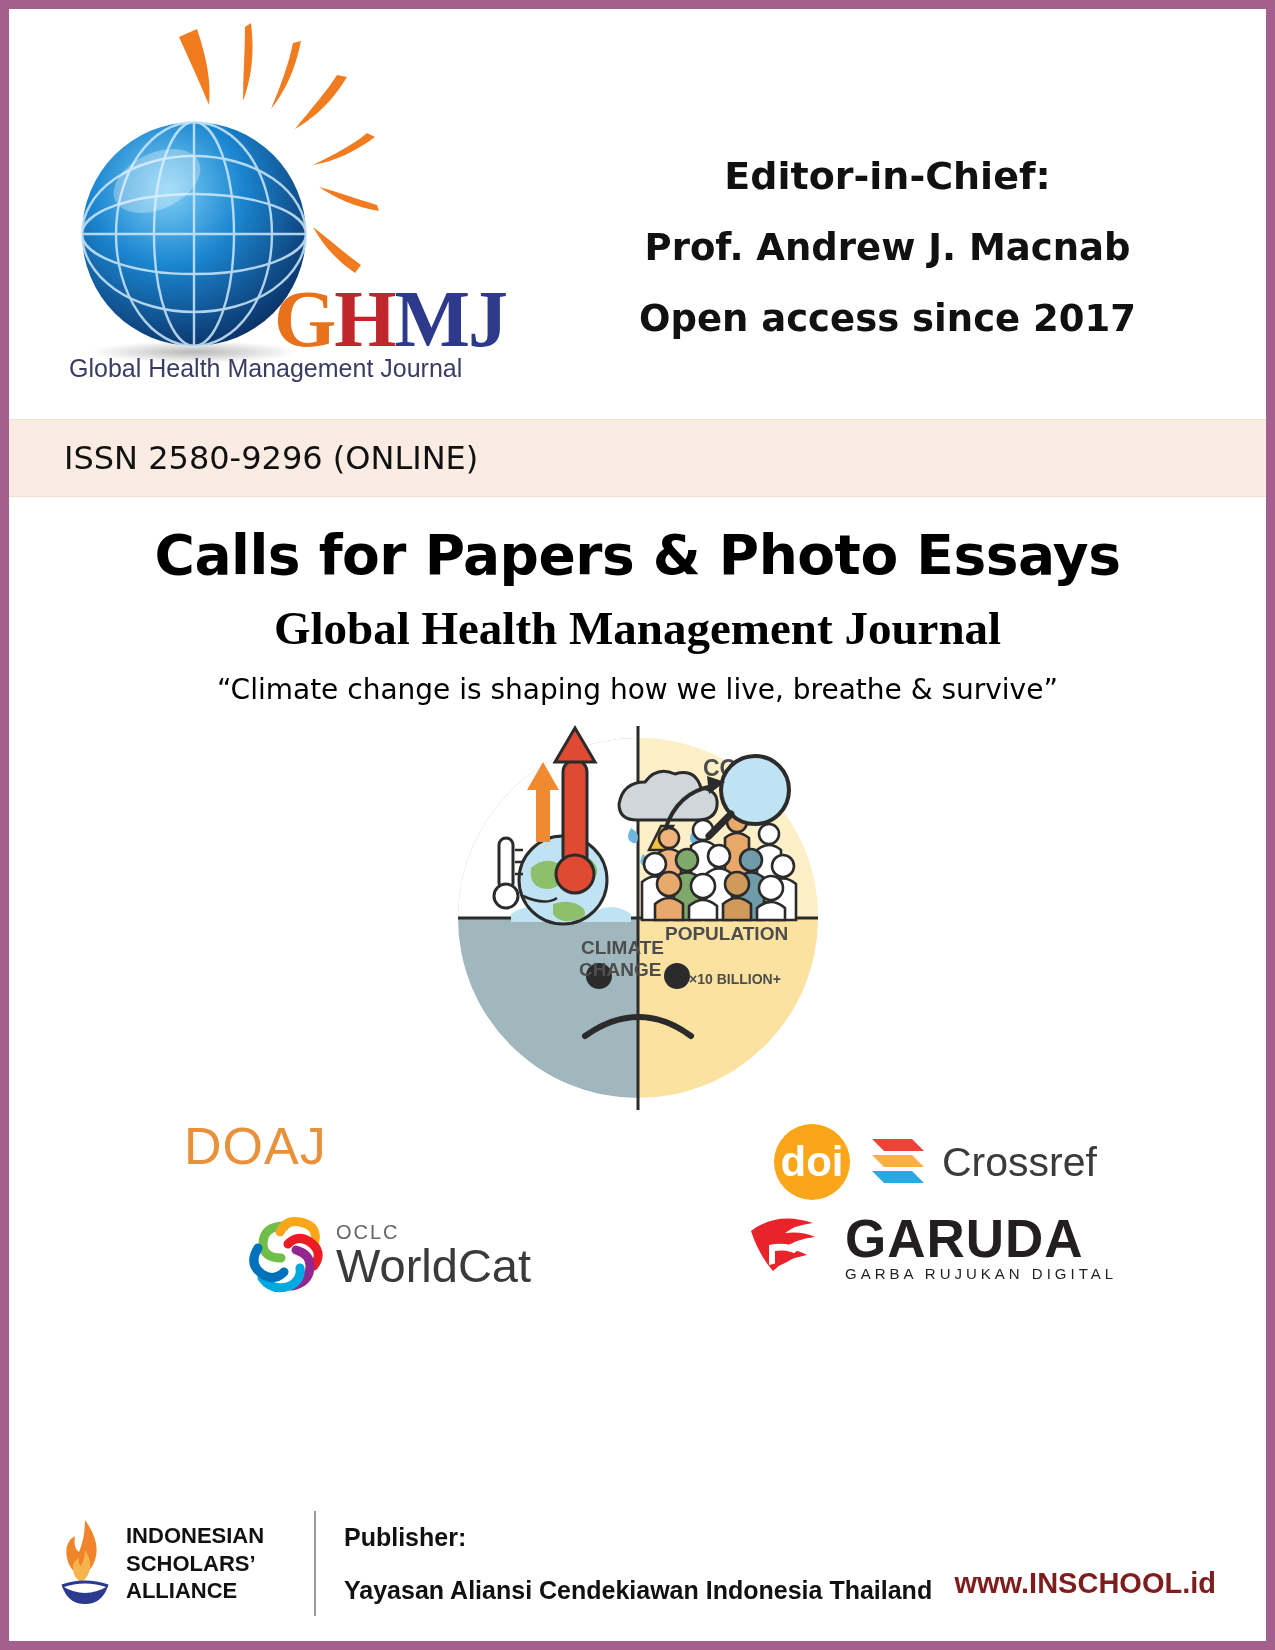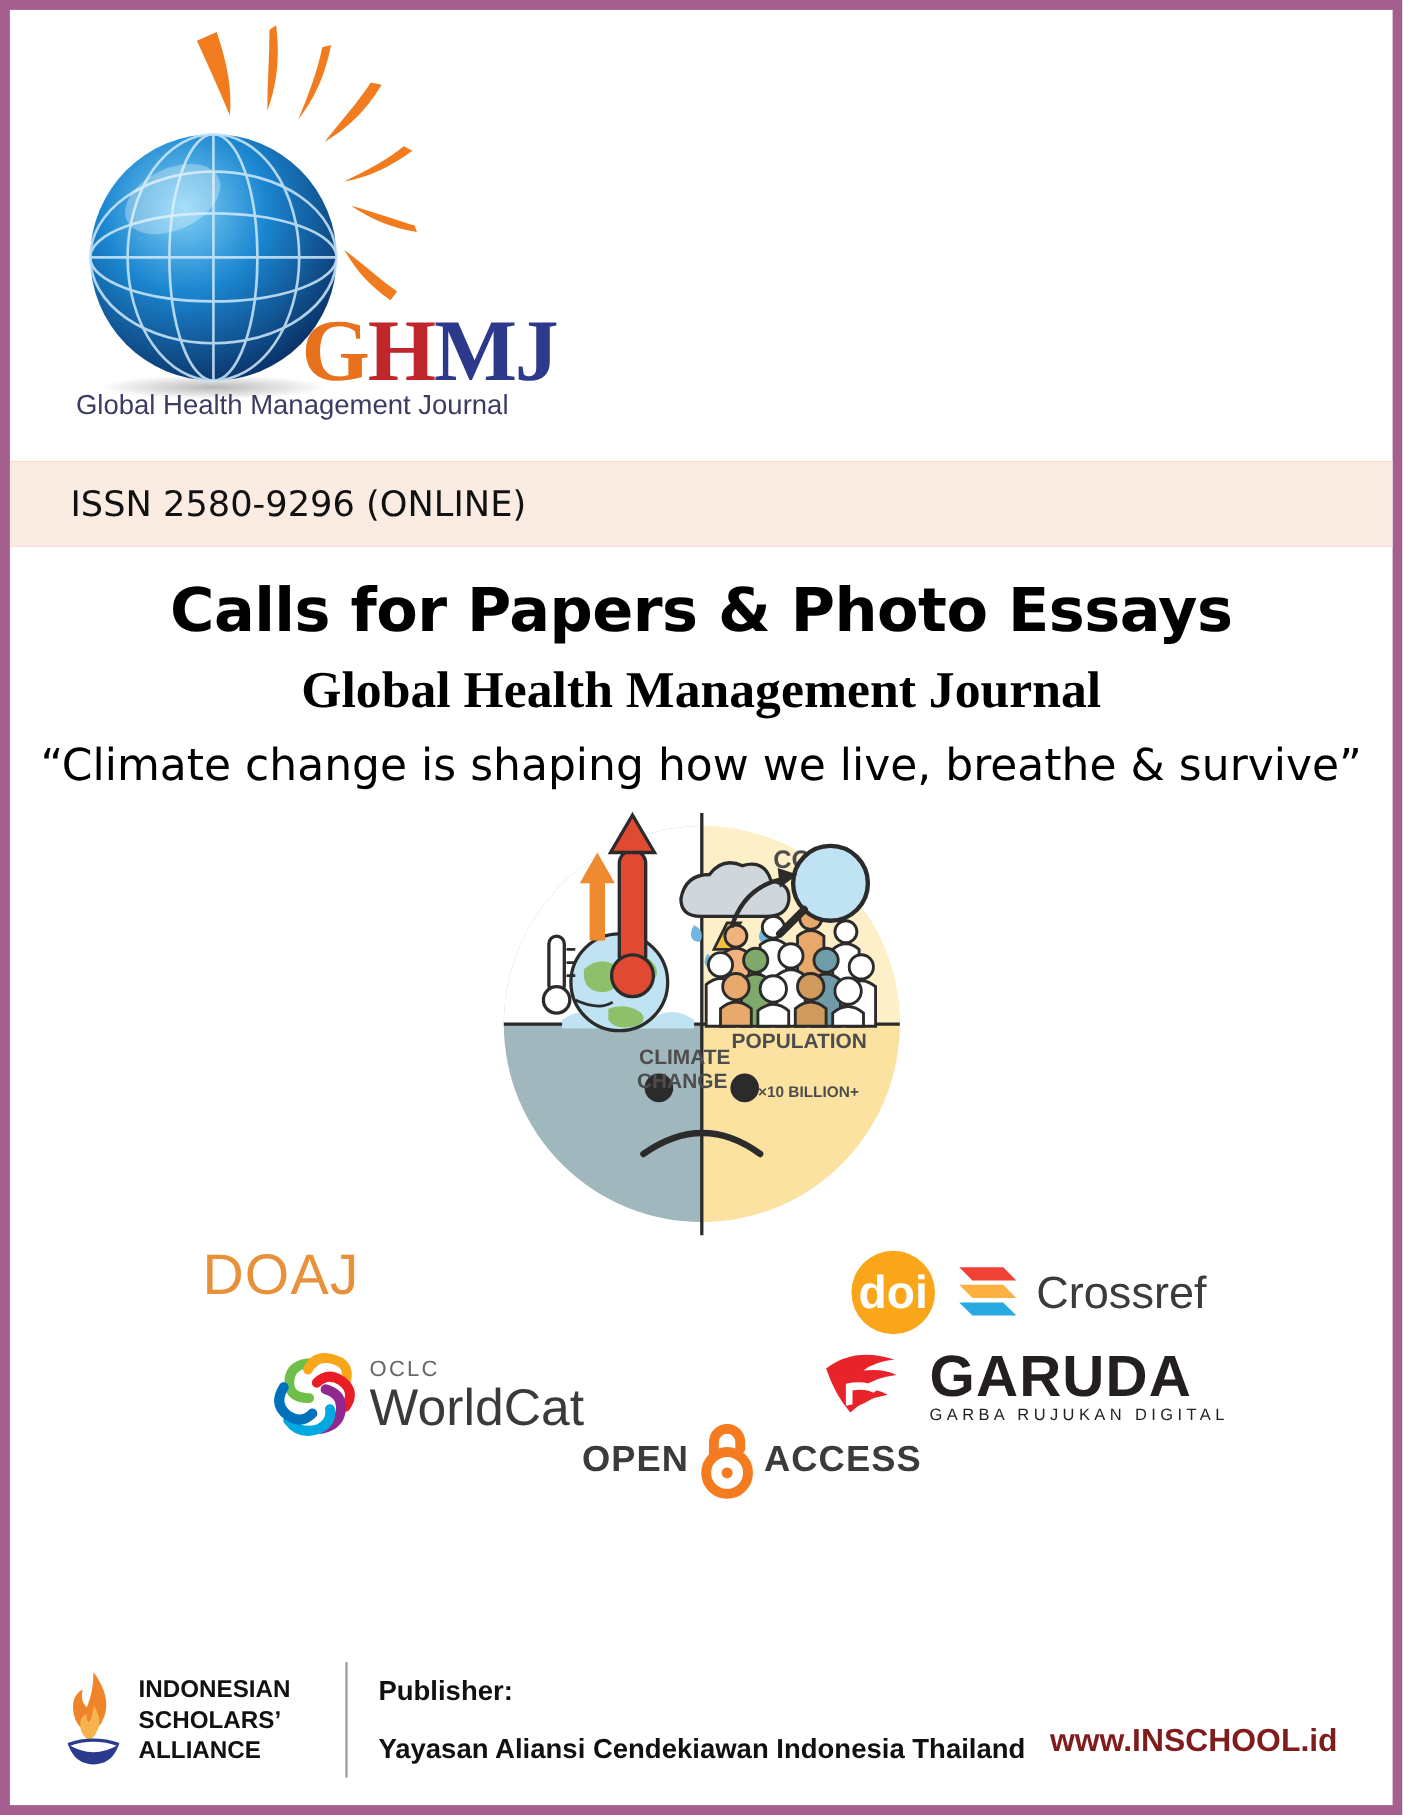--- a/index.html
+++ b/index.html
@@ -101,21 +101,21 @@
     letter-spacing:-0.5px;
   }
   .title-journal {
     font-size:47px;
     font-weight:bold;
     font-family:"Liberation Serif", serif;
     margin-top:14px;
     color:#000;
   }
   .title-quote {
-    font-size:40px;
+    font-size:28px;
     margin-top:18px;
     color:#000;
     font-family:"DejaVu Sans", sans-serif;
   }
 
   
   .illus-wrap {
     position:relative;
     width:470px;
     height:400px;
@@ -262,20 +262,25 @@
           <ellipse cx="78" cy="62" rx="46" ry="28" fill="#ffffff" opacity="0.30" transform="rotate(-25 78 62)"></ellipse>
         </svg>
       </div>
 
       <div class="ghmj-text">
         <span class="g">G</span><span class="h">H</span><span class="m">M</span><span class="j">J</span>
       </div>
       <div class="ghmj-sub">Global Health Management Journal</div>
     </div>
 
+    <div class="editor-block">
+      <div class="editor-line">Editor-in-Chief:</div>
+      <div class="editor-line sub">Prof. Andrew J. Macnab</div>
+      <div class="editor-line sub">Open access since 2017</div>
+    </div>
   </div>
 
   <div class="ribbon">
     <span>ISSN 2580-9296 (ONLINE)</span>
   </div>
 
   <div class="titles">
     <div class="title-main">Calls for Papers &amp; Photo Essays</div>
     <div class="title-journal">Global Health Management Journal</div>
     <div class="title-quote">“Climate change is shaping how we live, breathe &amp; survive”</div>
@@ -448,29 +453,20 @@
         <path d="M12 20 q26 -20 62 -8 q-18 2 -28 10 q18 -2 30 4 q-20 2 -32 12 q14 0 24 6 q-22 4 -34 16 q-14 -16 -22 -40 Z" fill="#e8232a"></path>
         <path d="M30 34 q18 -4 30 4 q-14 14 -30 16 Z" fill="#ffffff"></path>
         <path d="M36 40 q14 -2 22 4 q-12 10 -22 11 Z" fill="#e8232a"></path>
       </svg>
       <div class="garuda-text">
         <div class="garuda-name">GARUDA</div>
         <div class="garuda-sub">GARBA RUJUKAN DIGITAL</div>
       </div>
     </div>
 
-    <div class="logo-abs openaccess">
-      <div class="oa-word">OPEN</div>
-      <svg width="56" height="74" viewBox="0 0 56 74" style="margin:0 6px;">
-        <path d="M16 34 l0 -12 a12 12 0 0 1 24 0 l0 6" fill="none" stroke="#f47b20" stroke-width="9" stroke-linecap="round"></path>
-        <circle cx="28" cy="50" r="19" fill="none" stroke="#f47b20" stroke-width="9"></circle>
-        <circle cx="28" cy="50" r="5" fill="#f47b20"></circle>
-      </svg>
-      <div class="oa-word">ACCESS</div>
-    </div>
   </div>
 
   <div class="footer">
     <div class="isa">
       <svg width="62" height="100" viewBox="0 0 62 100">
         <path d="M31 6 q16 22 10 40 q-4 12 -14 16 q-12 -6 -14 -18 q-3 -16 8 -22 q-2 12 4 16 q6 -14 6 -32 Z" fill="#f0842a"></path>
         <path d="M31 36 q8 12 4 22 q-3 8 -8 10 q-7 -4 -8 -12 q-1 -9 6 -12 q-1 6 2 8 q4 -8 4 -16 Z" fill="#f7b34d"></path>
         <path d="M8 72 q23 14 46 0 q-6 18 -23 18 q-17 0 -23 -18 Z" fill="#2a3b8f"></path>
         <path d="M8 72 q23 -8 46 0" fill="none" stroke="#2a3b8f" stroke-width="3"></path>
       </svg>

